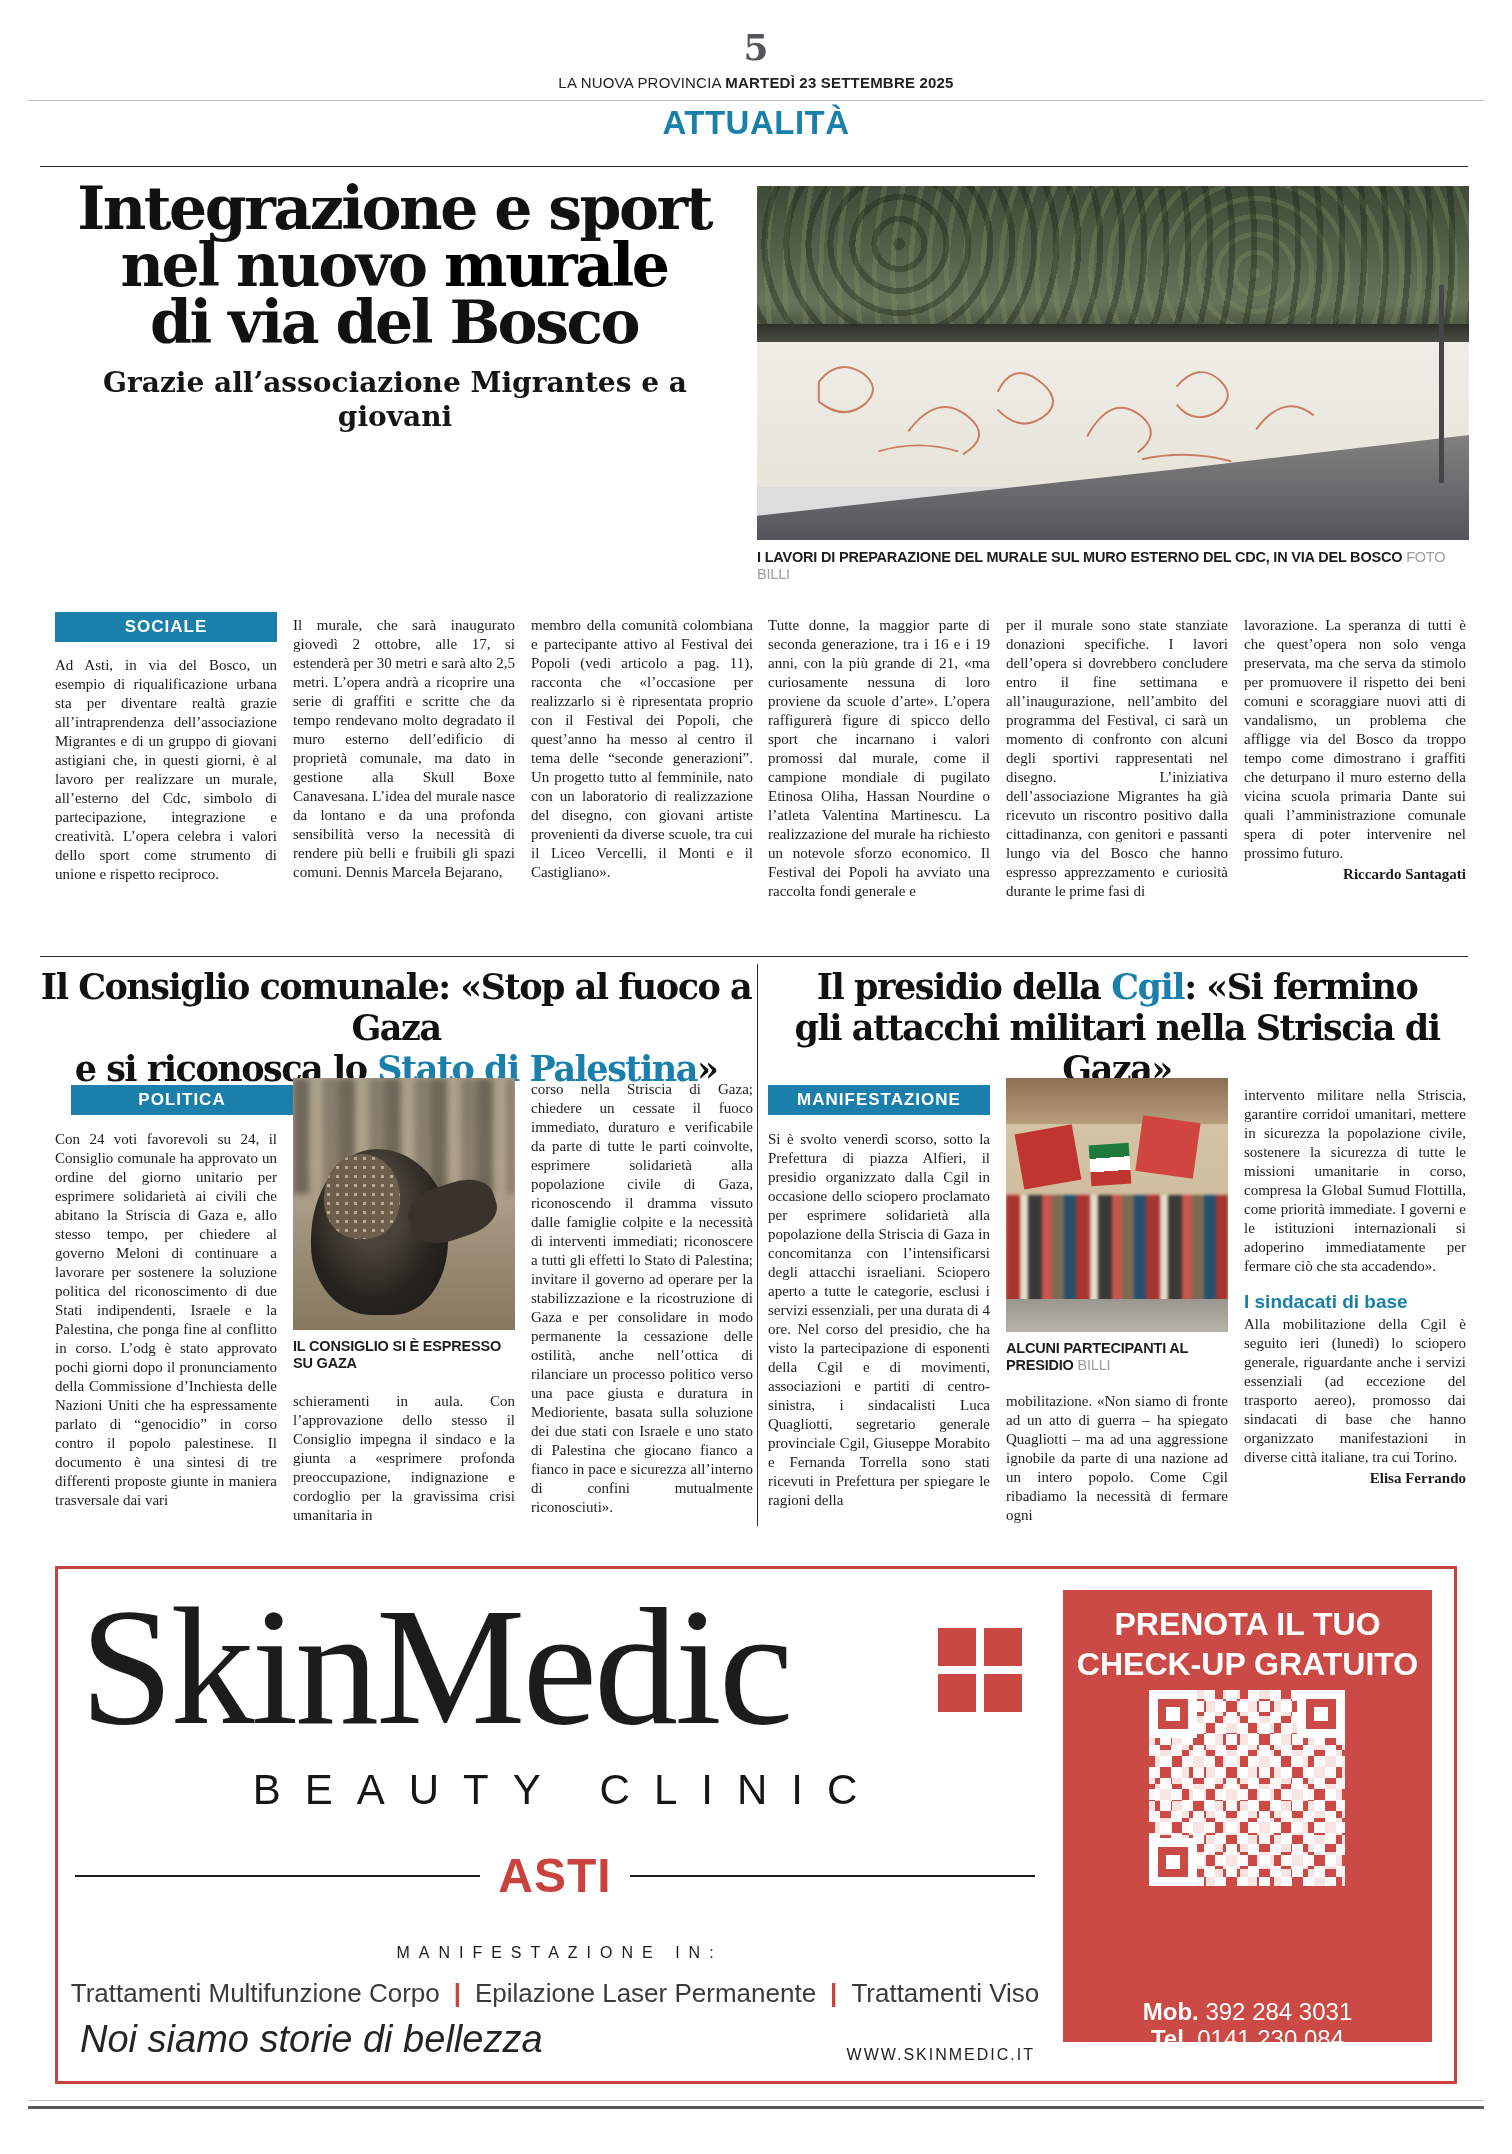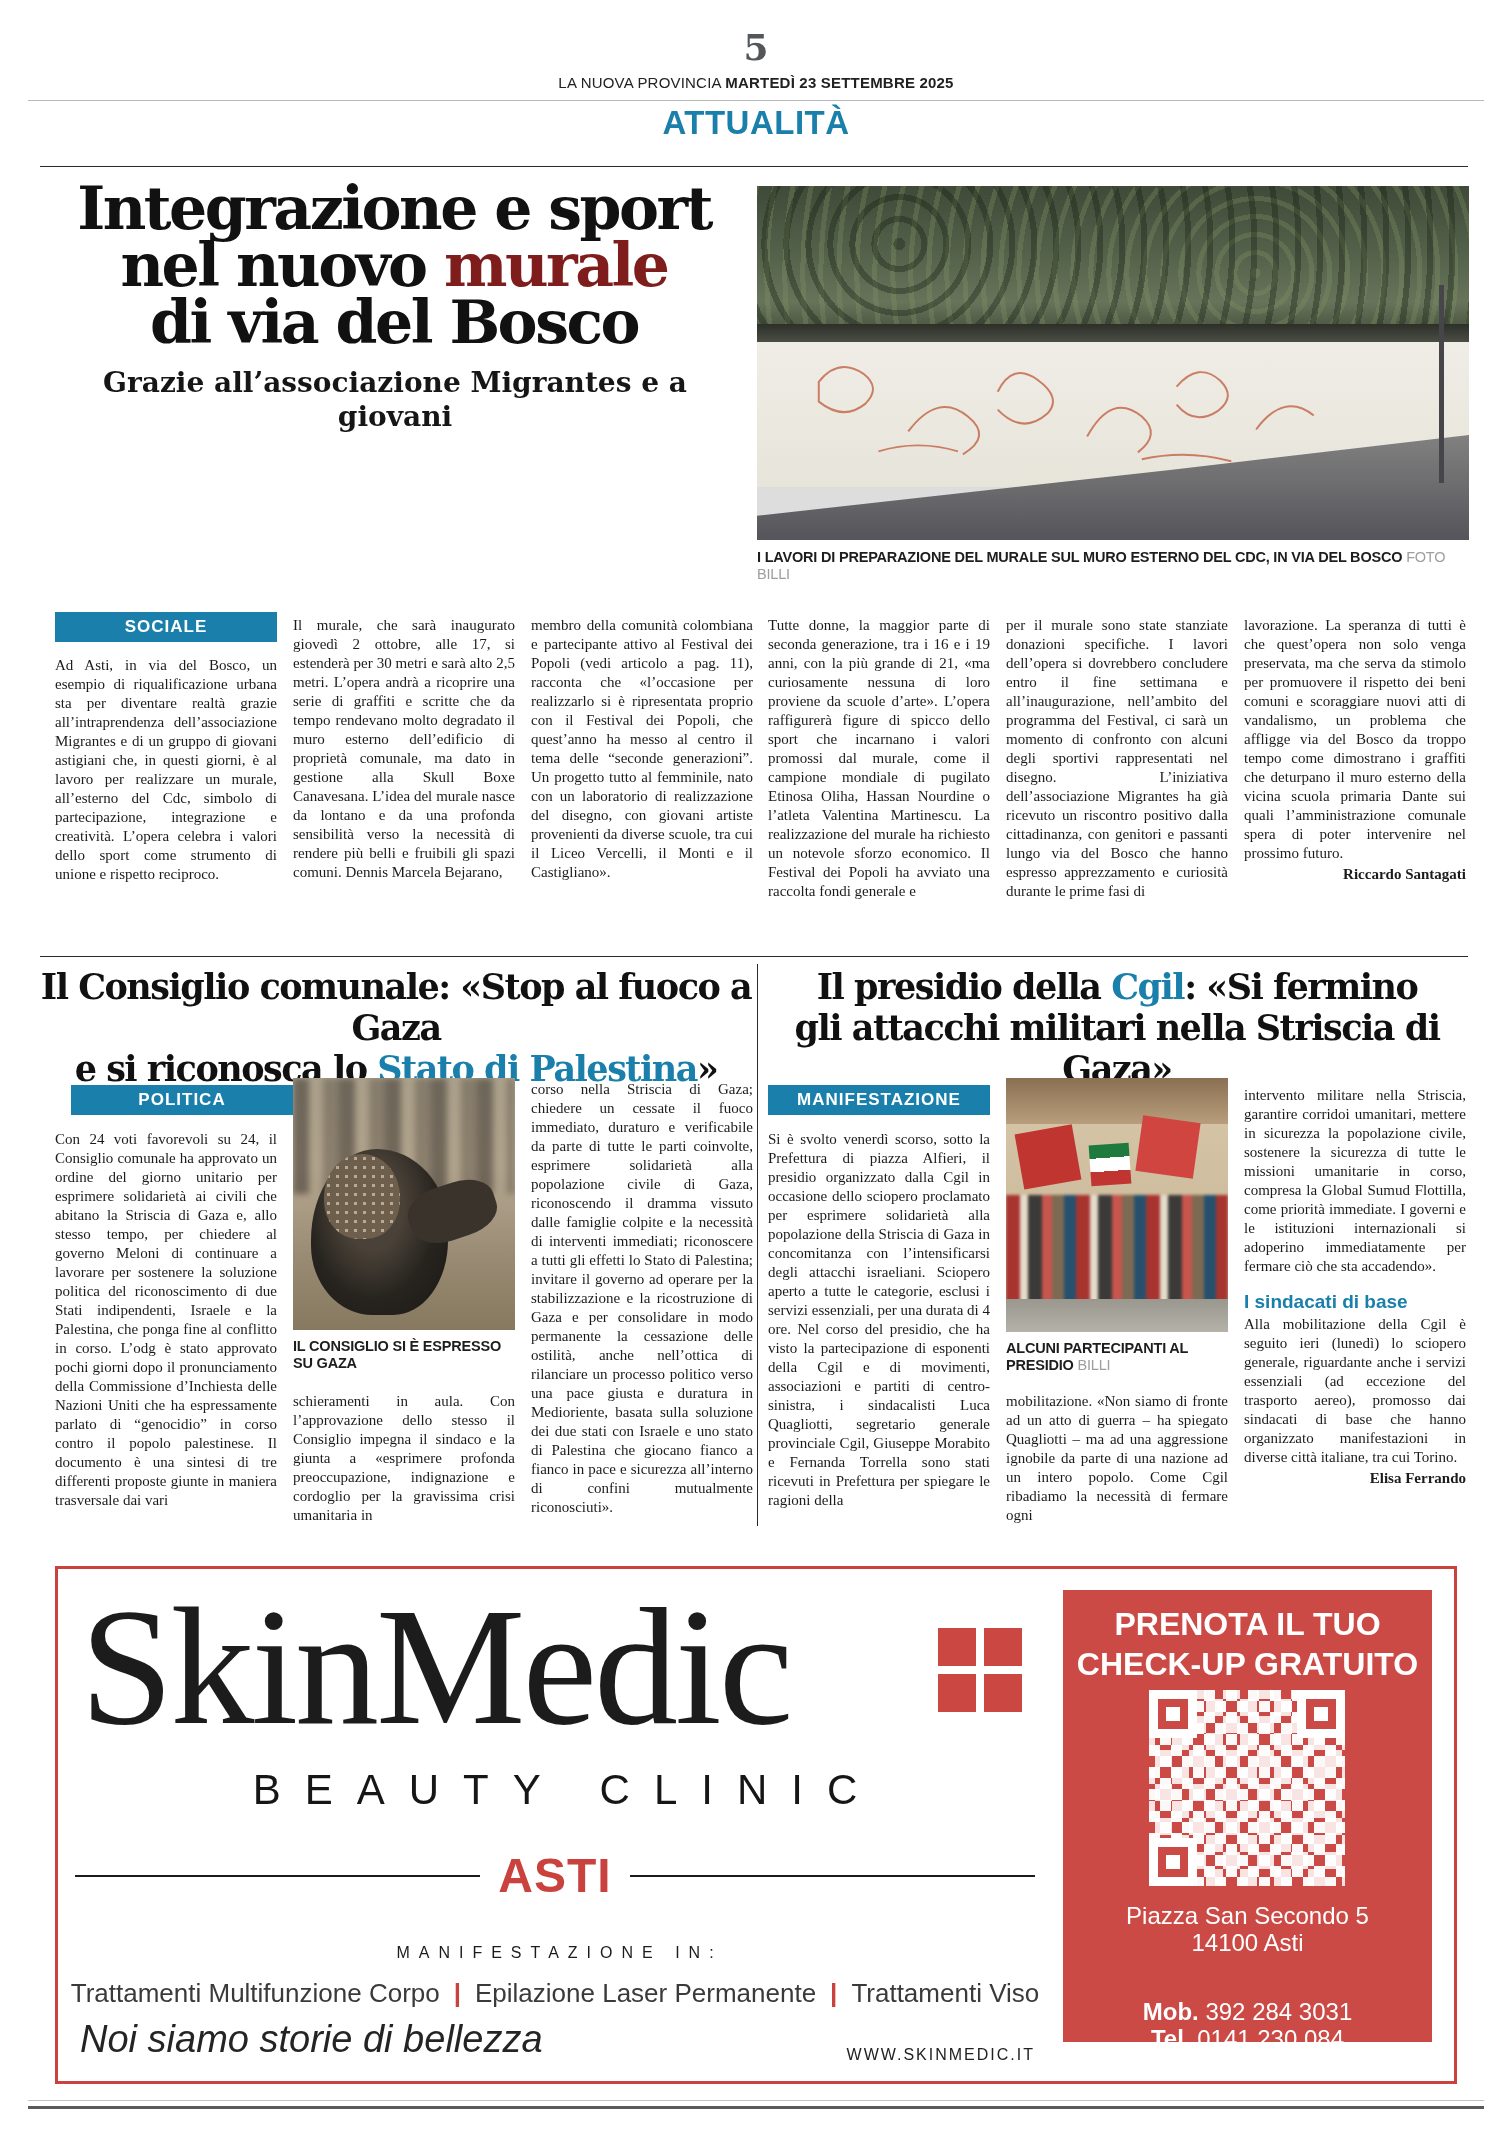--- a/index.html
+++ b/index.html
@@ -16,21 +16,21 @@
   .rule{background:#b9b9b9;height:1px;}
   .rule-dark{background:#2a2a2a;height:1px;}
   .section-title{left:0;right:0;top:104px;text-align:center;
     font-family:"Liberation Sans",sans-serif;font-weight:bold;font-size:33px;
     letter-spacing:.5px;color:#1a80ab;}
 
   
   .h1-block{left:40px;top:180px;width:708px;text-align:center;
     font-family:"DejaVu Serif",serif;font-weight:bold;font-size:60px;line-height:57px;
     letter-spacing:-2.5px;color:#111;}
-  .h1-block .blue{color:#7f1d1d;}
+  .h1-block .blue{color:#000000;}
   .subhead{left:48px;top:366px;width:694px;text-align:center;
     font-family:"DejaVu Serif",serif;font-weight:bold;font-size:28px;line-height:34px;color:#161616;}
 
   .tag{background:#1a80ab;color:#fff;font-family:"Liberation Sans",sans-serif;
     font-weight:bold;font-size:17px;letter-spacing:1px;text-align:center;
     height:30px;line-height:30px;}
 
   .col{width:222px;text-align:justify;font-size:15px;line-height:19px;overflow:hidden;}
   .col p{margin:0;}
   .byline{text-align:right;font-weight:bold;font-size:15px;margin-top:2px;}
@@ -287,24 +287,20 @@
   <div class="abs ad-panel">
     <div class="ad-cta">
       <div>PRENOTA IL TUO</div>
       <div>CHECK-UP GRATUITO</div>
     </div>
     <div class="qr">
       <div class="f tl"></div>
       <div class="f tr"></div>
       <div class="f bl"></div>
     </div>
-    <div class="ad-addr">
-      <div>Piazza San Secondo 5</div>
-      <div>14100 Asti</div>
-    </div>
     <div class="ad-contact" style="top:368px;">
       <b>Mob.</b> <span>392 284 3031</span>
     </div>
     <div class="ad-contact" style="top:395px;">
       <b>Tel.</b> <span>0141 230 084</span>
     </div>
     <div class="ad-contact ad-email" style="top:422px;">
       <b>Email</b> <span>asti@skinmedicbeautyclinic.com</span>
     </div>
   </div>

